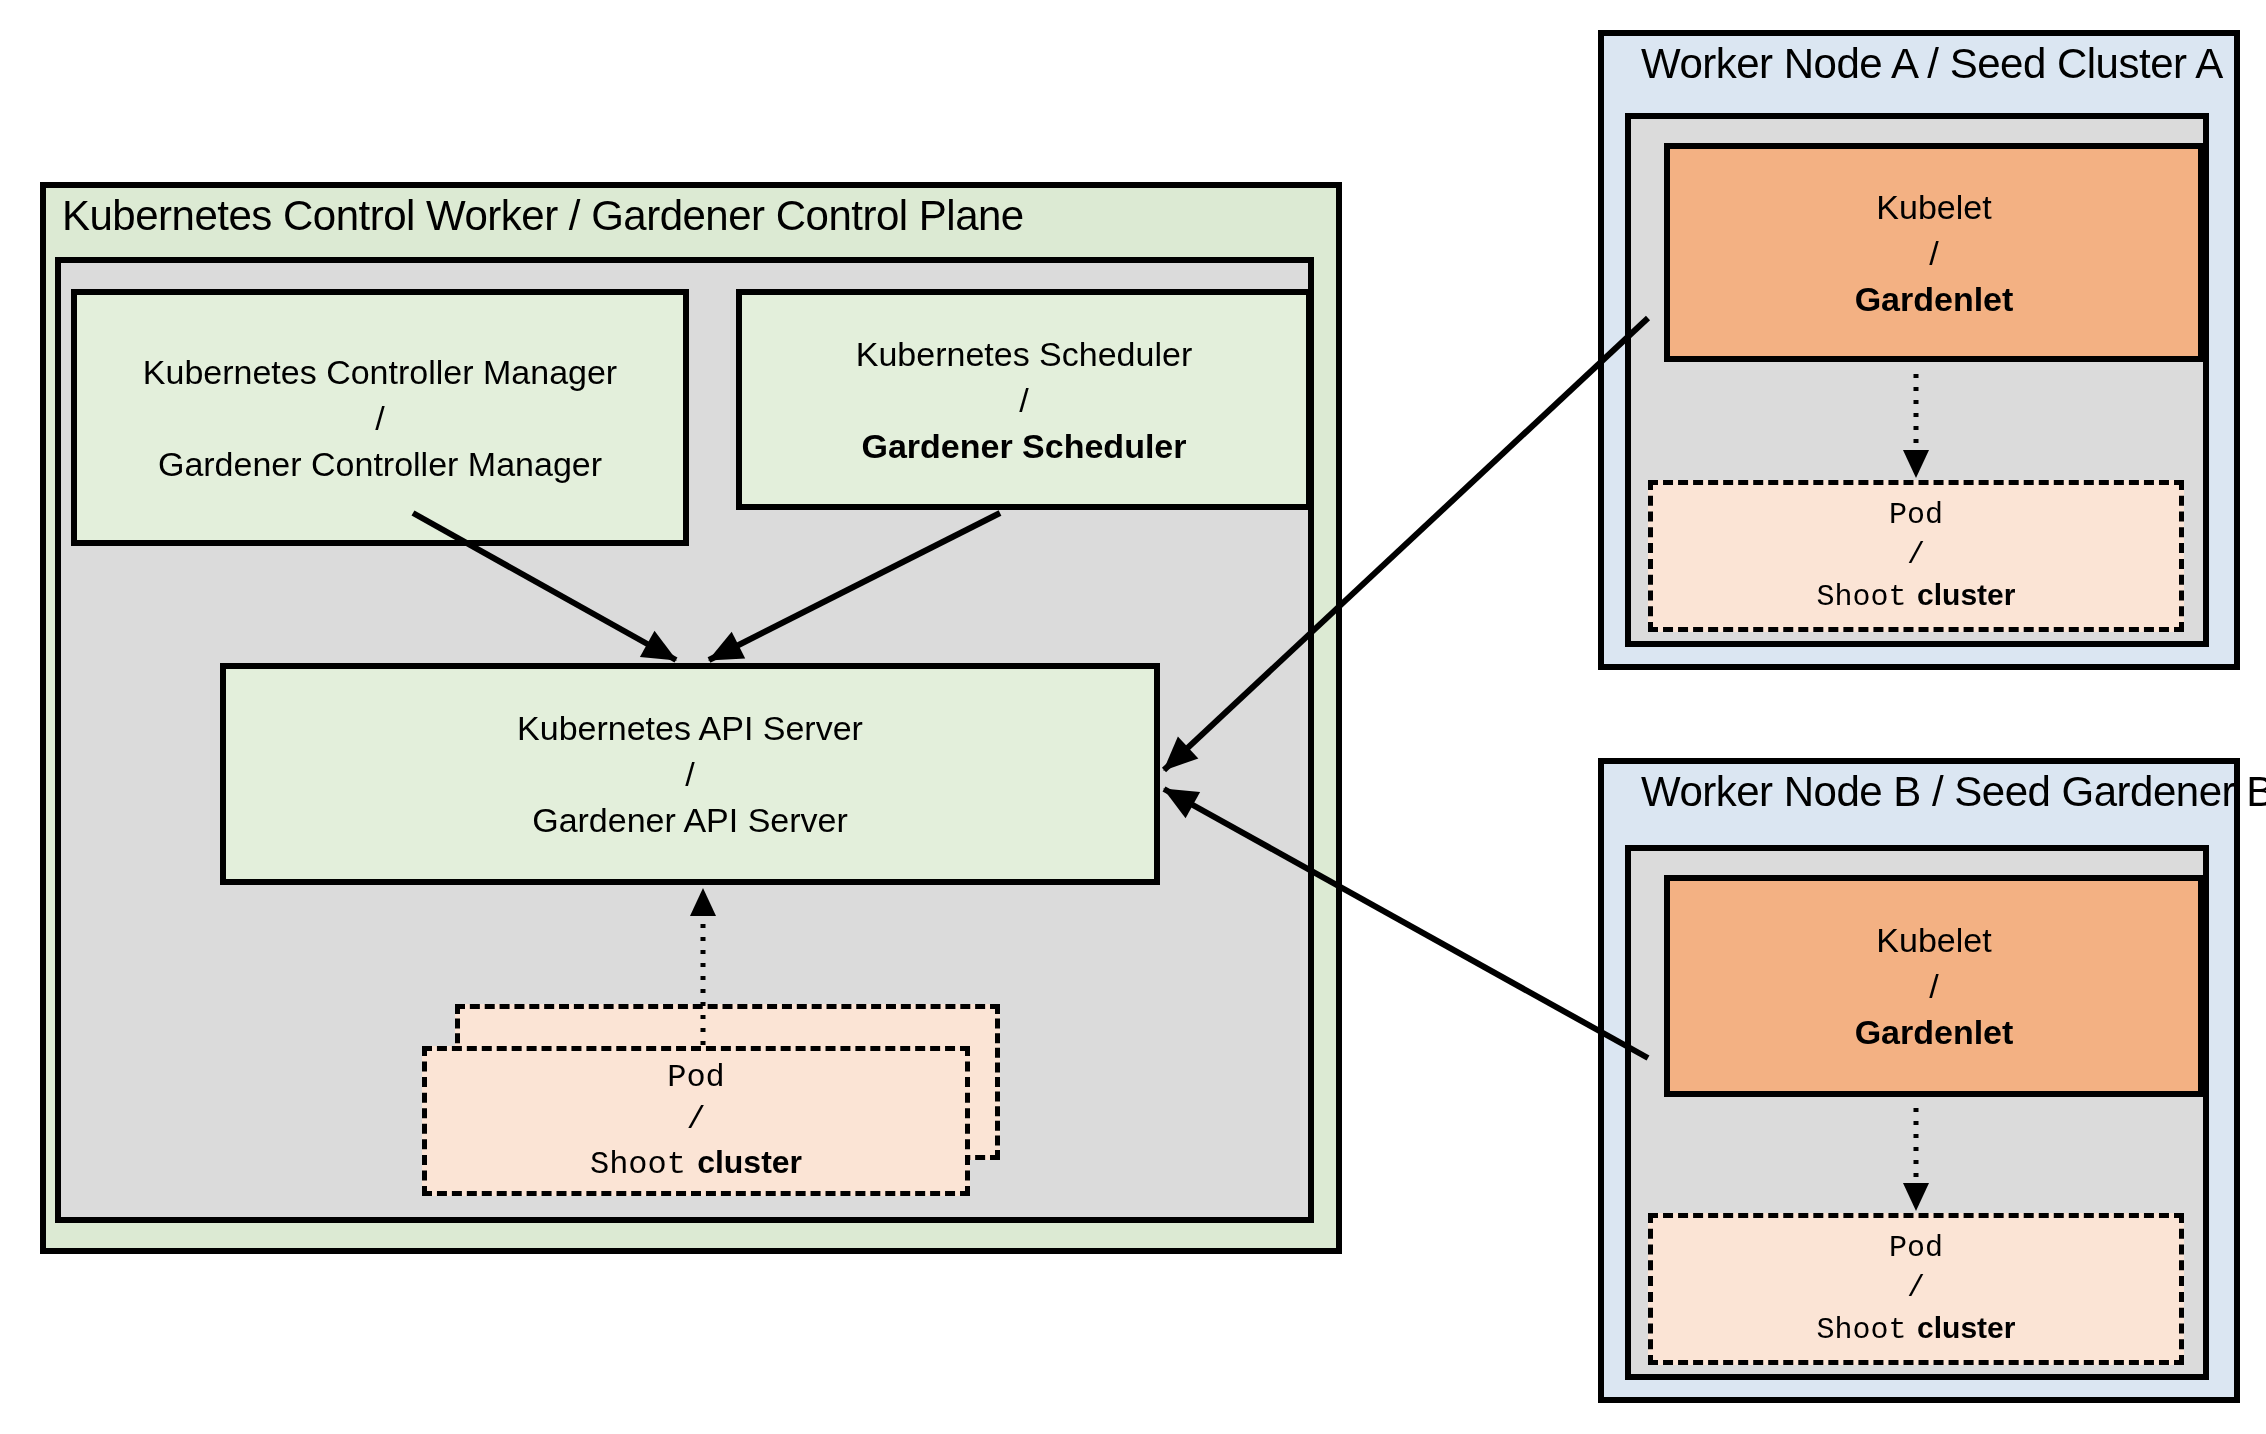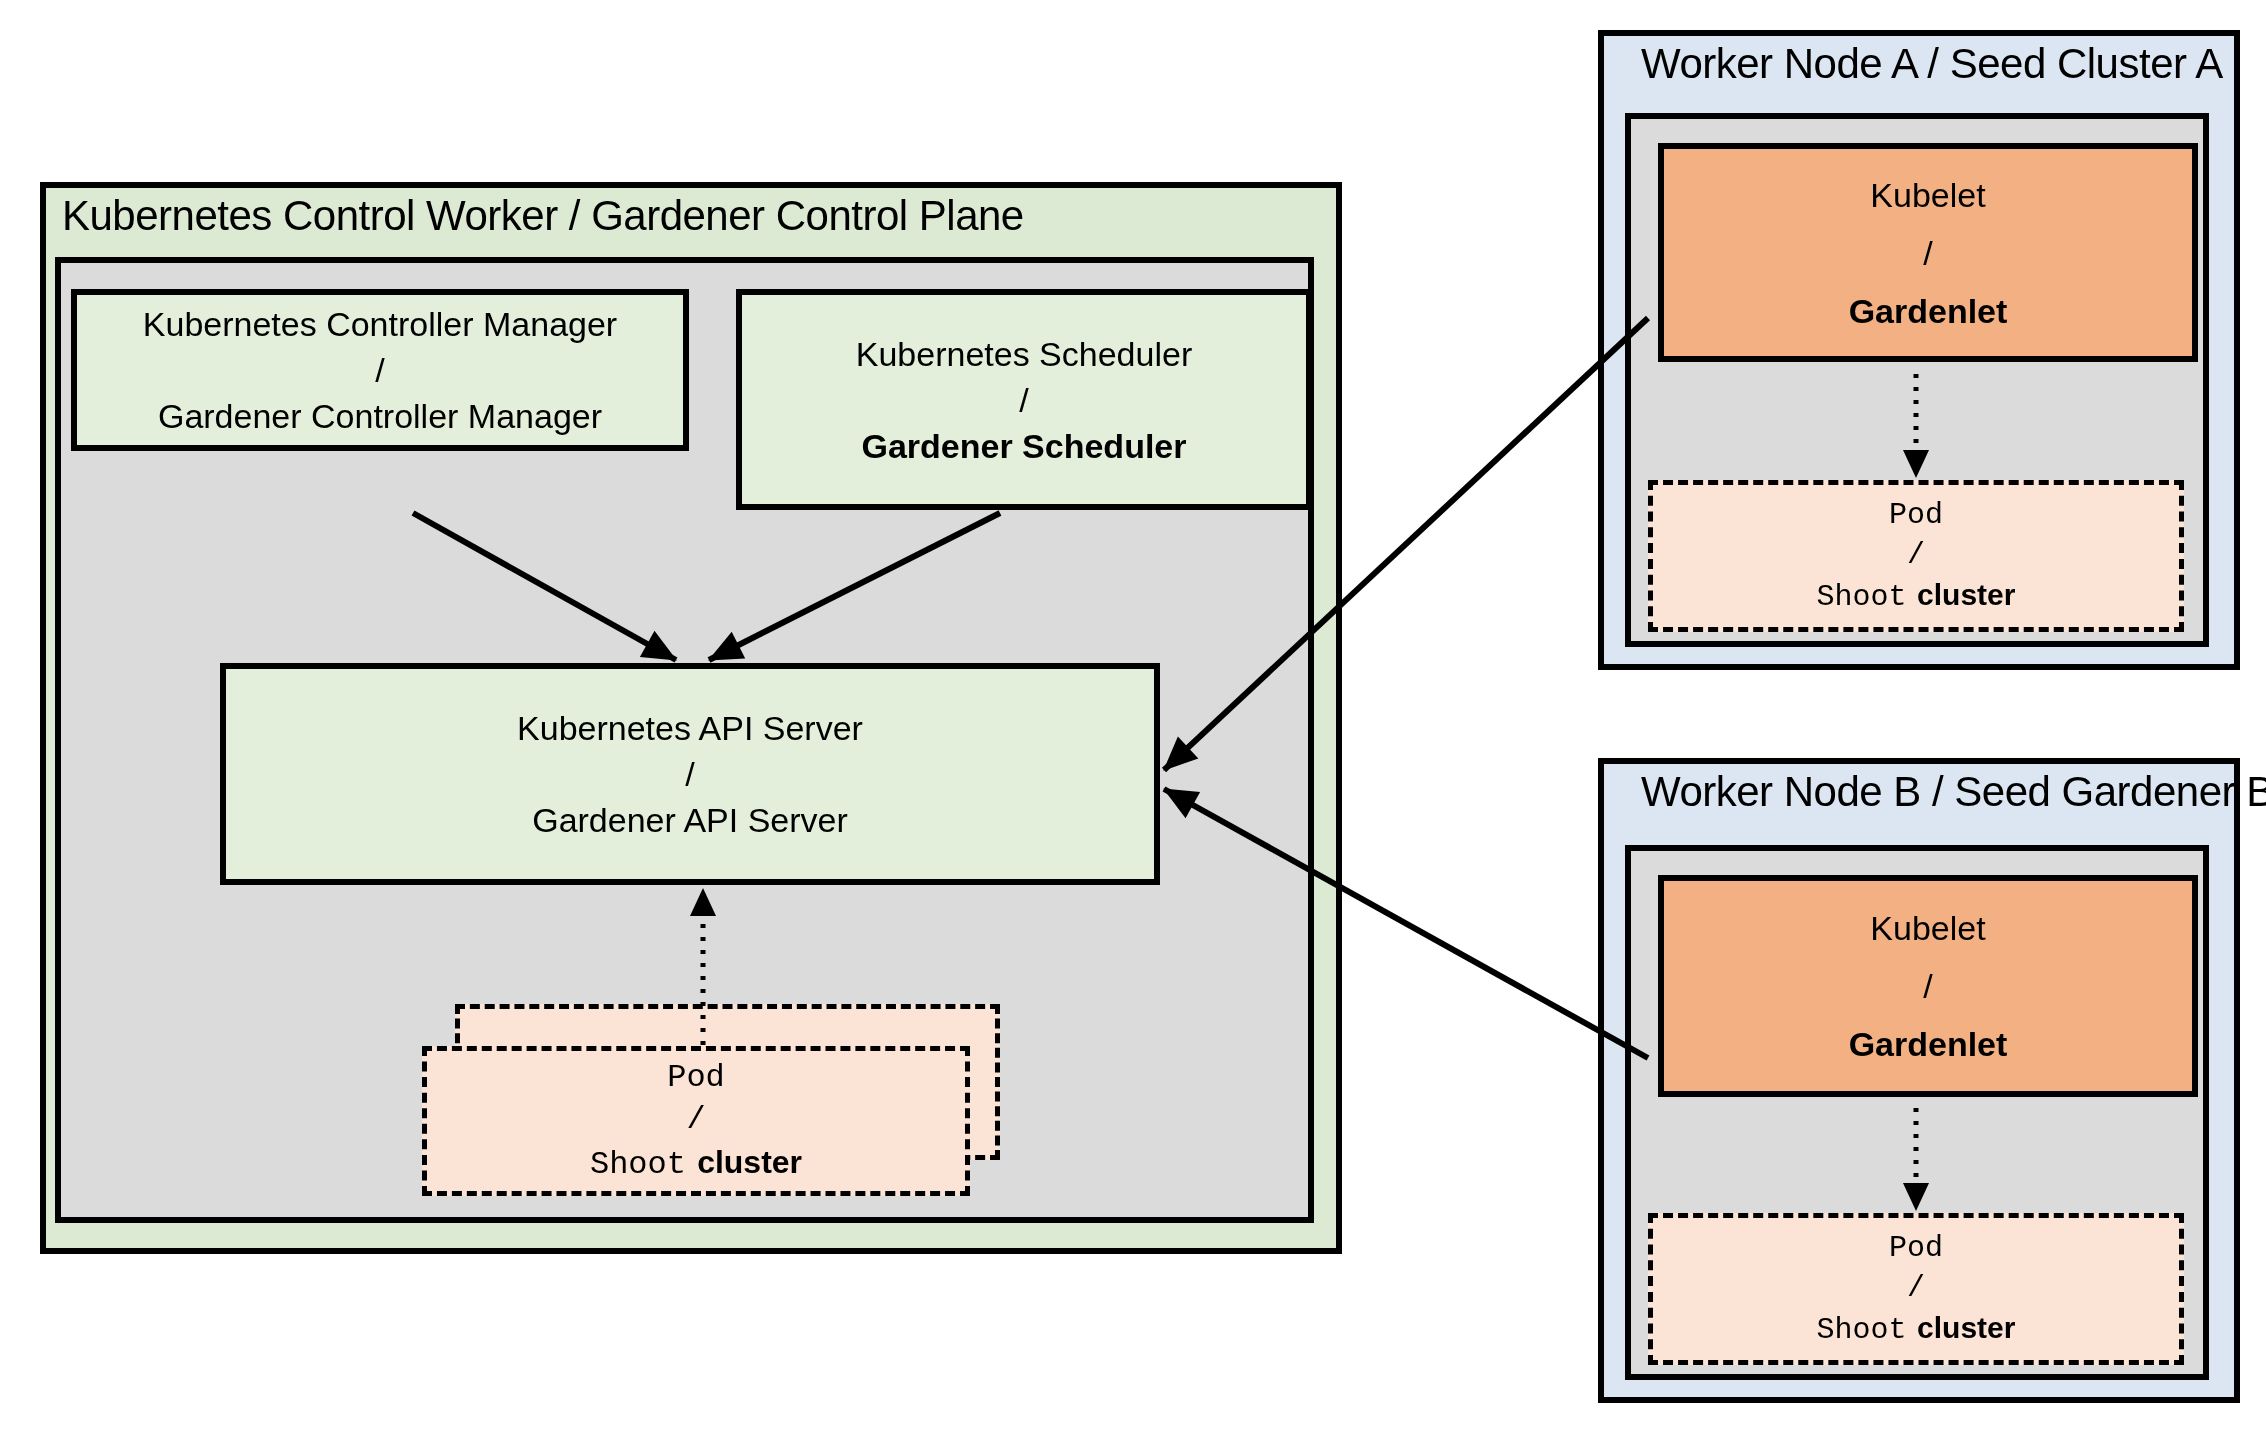--- a/index.html
+++ b/index.html
@@ -16,38 +16,38 @@
   .cp-outer{left:40px;top:182px;width:1302px;height:1072px;background:var(--green);border:6px solid var(--line);}
   .cp-title{left:62px;top:192px;font-size:42px;font-weight:400;letter-spacing:-0.5px;white-space:nowrap;}
   .cp-gray{left:55px;top:257px;width:1259px;height:966px;background:var(--gray);border:6px solid var(--line);}
 
   .node-box{border:6px solid var(--line);display:flex;flex-direction:column;justify-content:center;align-items:center;text-align:center;font-size:34px;line-height:46px;}
   .fill-green{background:var(--green_light);}
   .fill-orange{background:var(--orange);}
   .fill-peach{background:var(--peach);}
   .bold{font-weight:700;}
 
-  .cm-box{left:71px;top:289px;width:618px;height:162px;}
+  .cm-box{left:71px;top:289px;width:618px;height:257px;}
   .sched-box{left:716px;top:289px;width:576px;height:221px;margin-left:20px;}
   .api-box{left:220px;top:663px;width:940px;height:222px;}
 
   .pod-box{border:5px dashed var(--line);display:flex;flex-direction:column;justify-content:center;align-items:center;text-align:right;font-size:30px;line-height:40px;}
   .mono{font-family:"Liberation Mono","DejaVu Sans Mono",monospace;}
   .pod-plain{font-weight:600;margin-left:0.35em;}
   .cp-pod-back{left:455px;top:1004px;width:545px;height:156px;}
   .cp-pod-front{left:422px;top:1046px;width:548px;height:150px;z-index:2;font-size:32px;line-height:42px;}
 
   
   .worker{width:642px;background:var(--blue);border:6px solid var(--line);}
   .worker-a{left:1598px;top:30px;height:640px;}
   .worker-b{left:1598px;top:758px;height:645px;}
   .worker-title{left:20px;top:4px;font-size:42px;font-weight:400;letter-spacing:-0.5px;white-space:nowrap;margin-left:17px;}
   .worker-gray{left:21px;top:77px;width:584px;height:534px;background:var(--gray);border:6px solid var(--line);}
   .worker-b .worker-gray{top:81px;height:535px;}
-  .kubelet-box{left:54px;top:107px;width:540px;height:219px;gap:12px;}
+  .kubelet-box{left:60px;top:107px;width:540px;height:219px;}
   .worker-b .kubelet-box{top:111px;height:222px;}
   .worker-pod{left:44px;top:444px;width:536px;height:152px;}
   .worker-b .worker-pod{top:449px;}
 
   .arrows{left:0;top:0;width:2266px;height:1434px;z-index:5;pointer-events:none;}
 </style>
 </head>
 <body>
 
 <div class="canvas">

